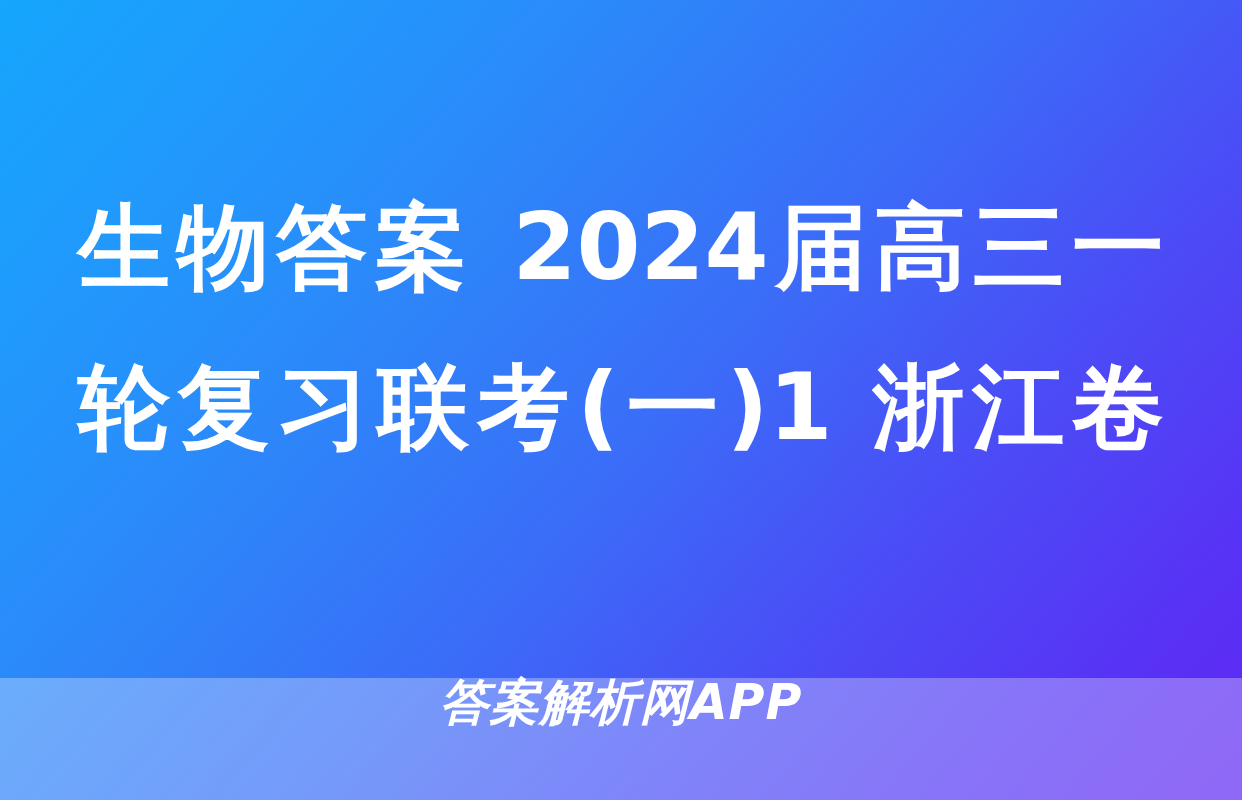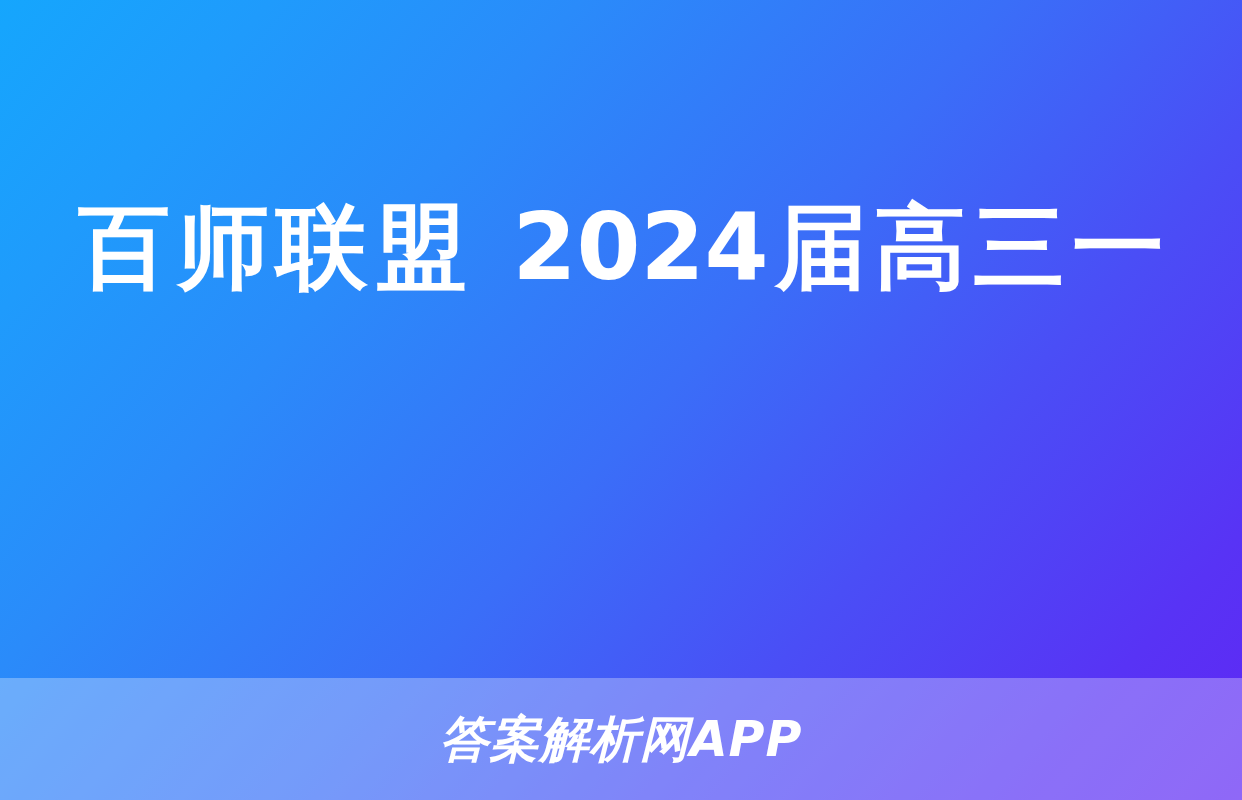--- a/index.html
+++ b/index.html
@@ -58,40 +58,41 @@
 
   
   #brand-band {
     position: absolute;
     left: 0;
     right: 0;
     top: 678px;
     height: 122px;
     background: rgba(255, 255, 255, 0.30);
     display: flex;
-    align-items: center;
+    align-items: flex-start;
     justify-content: center;
   }
 
   #brand-text {
     color: #ffffff;
     font-weight: 700;
     font-style: italic;
     font-size: 49px;
     line-height: 1;
     letter-spacing: 1px;
     white-space: nowrap;
   }
 </style>
 </head>
 <body>
 
 <div id="cover">
 
   <div id="title-block">
-    <span class="title-line stretch">百师联盟 2024届高三一</span>
+    <span class="title-line stretch">生物答案 2024届高三一</span>
+    <span class="title-line stretch">轮复习联考(一)1 浙江卷</span>
   </div>
 
   <div id="brand-band">
     <span id="brand-text">答案解析网APP</span>
   </div>
 
 </div>
 
 </body></html>

